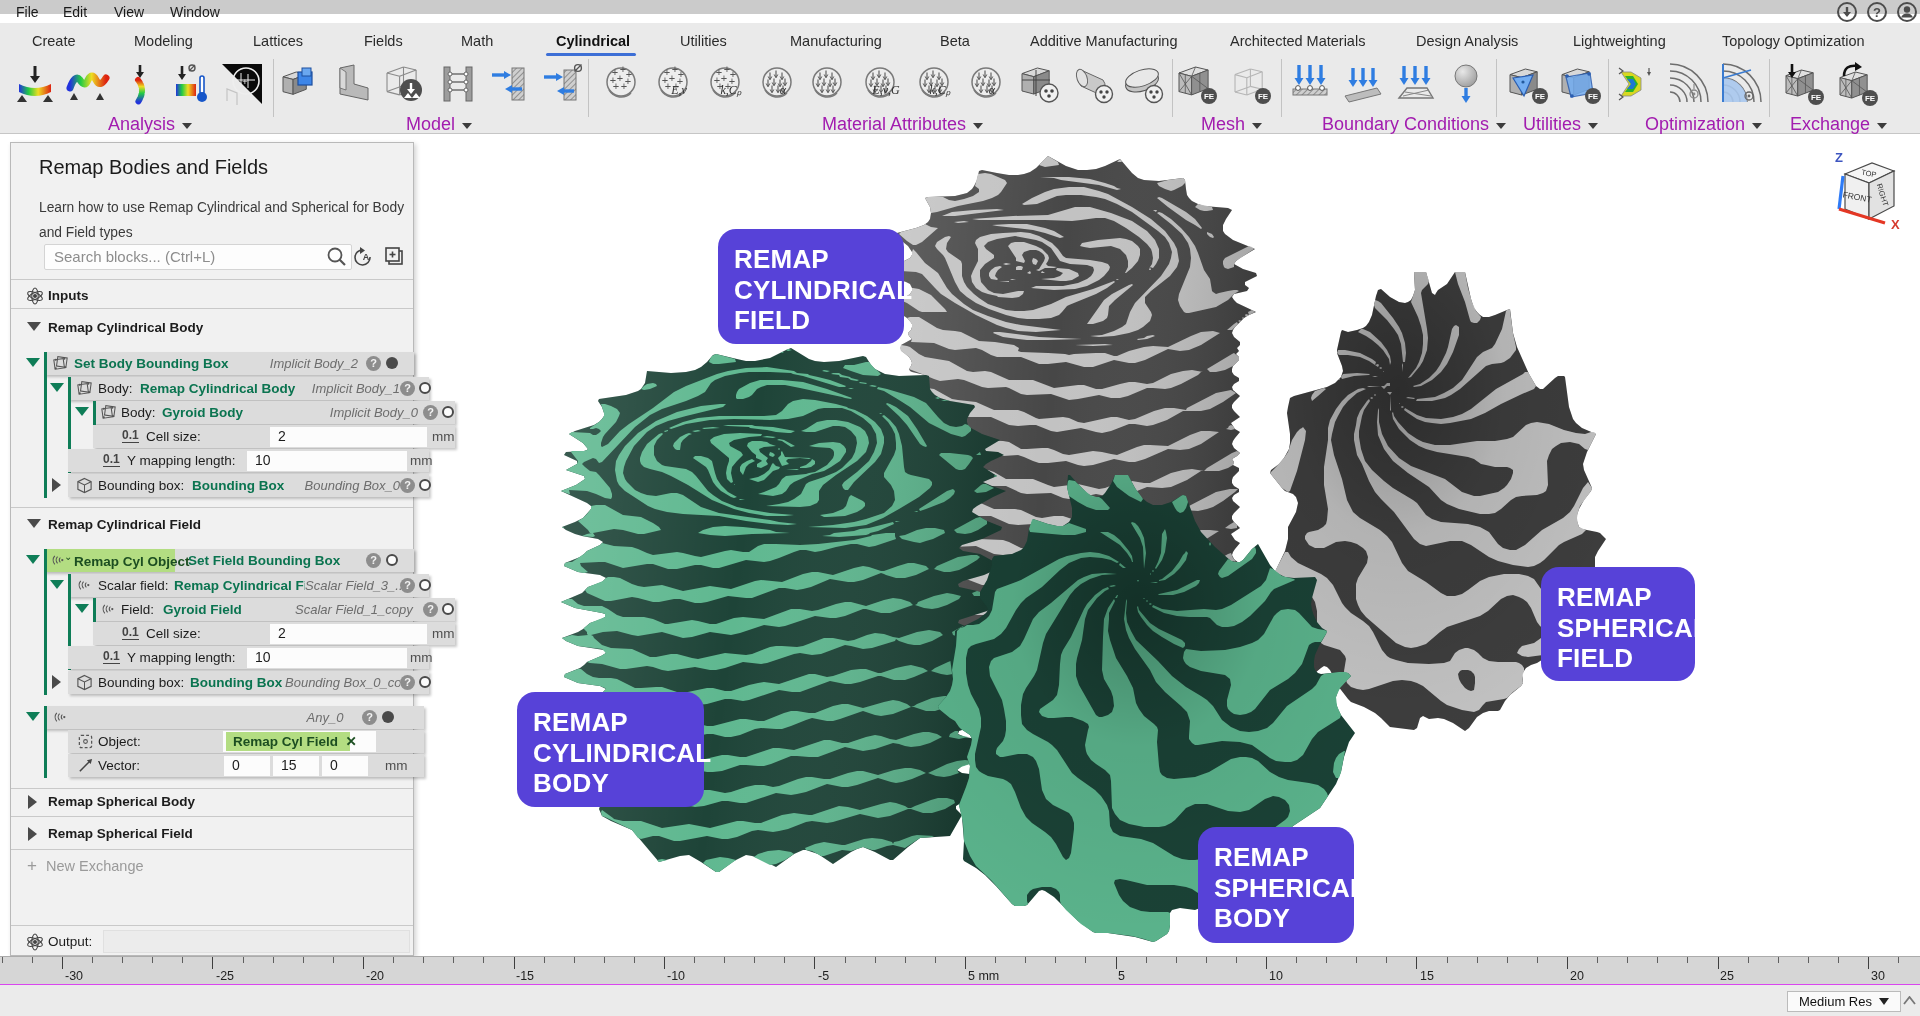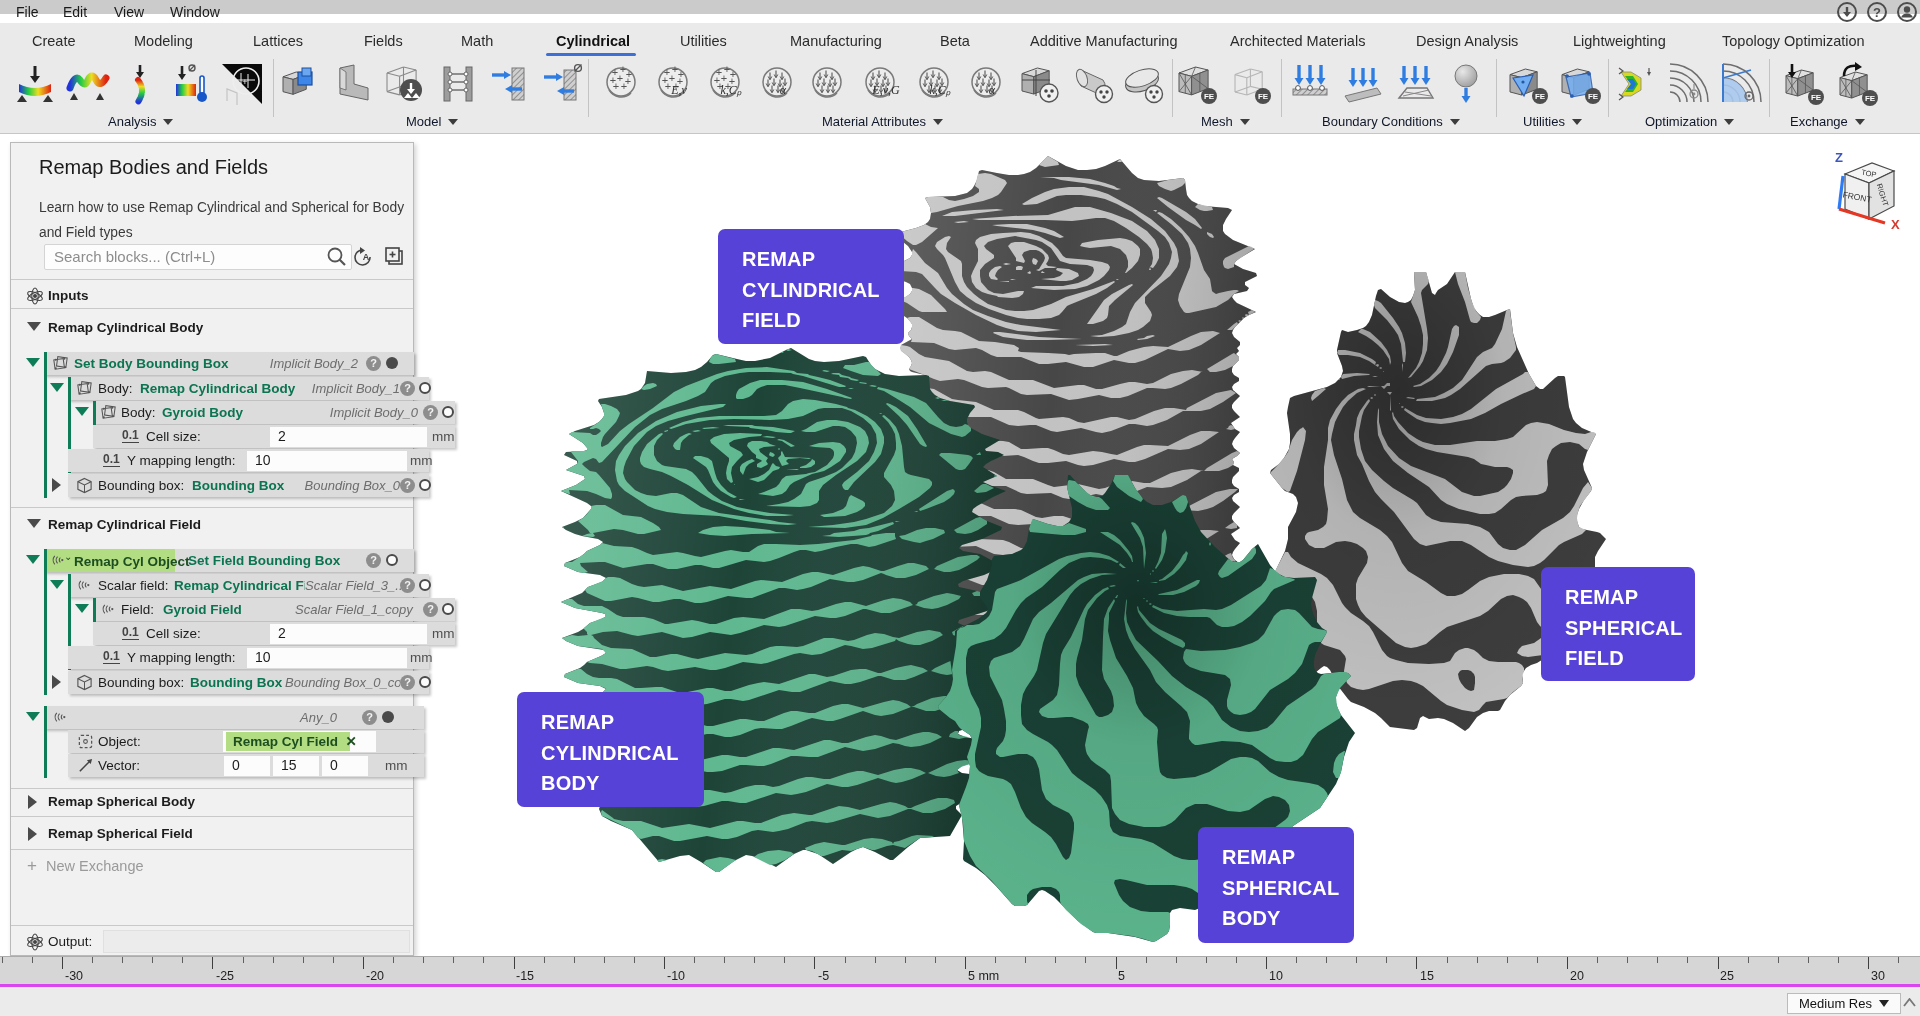--- a/index.html
+++ b/index.html
@@ -3,25 +3,25 @@
 *{margin:0;padding:0;box-sizing:border-box}
 html,body{width:1920px;height:1016px;overflow:hidden;font-family:"Liberation Sans",sans-serif;background:#fff}
 #app{position:relative;width:1920px;height:1016px}
 .abs{position:absolute}
 #menubar{position:absolute;left:0;top:0;width:1920px;height:14px;background:#cbcbcb}
 #menubar span{position:absolute;top:4px;font-size:14px;color:#1a1a1a}
 #ribbon{position:absolute;left:0;top:23px;width:1920px;height:111px;background:#eaeaea;border-bottom:1px solid #c6c6c6}
 .tab{position:absolute;top:10px;font-size:14.5px;color:#2b2b2b;white-space:nowrap}
 .tab.sel{font-weight:bold;color:#111}
 #tabline{position:absolute;top:30px;height:3px;background:#3d6fd6;border-radius:2px}
-.glabel{position:absolute;top:91px;font-size:13px;color:#0f172a;white-space:nowrap}
+.glabel{position:absolute;top:91px;font-size:18px;color:#a21caf;white-space:nowrap}
 .dna{display:inline-block;width:0;height:0;border-left:5px solid transparent;border-right:5px solid transparent;border-top:6px solid #3c3c3c;margin-left:7px;margin-bottom:1px}
 .vsep{position:absolute;top:36px;height:58px;width:1px;background:#c3c3c3}
 #viewport{position:absolute;left:0;top:134px;width:1920px;height:822px;background:#fff}
-.plabel{position:absolute;background:#5742d8;border-radius:7px;color:#fff;font-weight:bold;font-size:20px;line-height:30.5px;padding:15px 0 0 24px;letter-spacing:0.2px}
+.plabel{position:absolute;background:#5742d8;border-radius:18px;color:#fff;font-weight:bold;font-size:26px;line-height:30.5px;padding:15px 0 0 16px;letter-spacing:0.2px}
 #panel{position:absolute;left:10px;top:142px;width:404px;height:814px;background:#f1f1f1;border:1px solid #b9b9b9;box-shadow:2px 2px 5px rgba(0,0,0,0.18)}
 .hsep{position:absolute;height:1px;background:#c9c9c9}
 .blk{position:absolute;background:#dcdcdc;box-shadow:1.5px 1.5px 2.5px rgba(0,0,0,0.22)}
 .gbar{position:absolute;width:3px;background:#0e7d57}
 .tri-g{position:absolute;width:0;height:0;border-left:7px solid transparent;border-right:7px solid transparent;border-top:9px solid #0e7d57}
 .tri-d{position:absolute;width:0;height:0;border-left:7px solid transparent;border-right:7px solid transparent;border-top:9px solid #4a4a4a}
 .tri-r{position:absolute;width:0;height:0;border-top:7px solid transparent;border-bottom:7px solid transparent;border-left:9px solid #4a4a4a}
 .gtxt{position:absolute;font-size:13.5px;color:#0b7450;font-weight:bold;white-space:nowrap}
 .ktxt{position:absolute;font-size:13.5px;color:#1c1c1c;white-space:nowrap}
 .btxt{position:absolute;font-size:13.5px;color:#1c1c1c;font-weight:bold;white-space:nowrap}
@@ -30,21 +30,21 @@
 .qm:after{content:"?";position:absolute;left:4.2px;top:1.2px;font-size:11px;font-weight:bold;color:#f2f2f2}
 .dotf{position:absolute;width:12px;height:12px;border-radius:50%;background:#4a4a4a}
 .doto{position:absolute;width:12px;height:12px;border-radius:50%;background:#fcfcfc;border:2px solid #4a4a4a}
 .inp{position:absolute;background:#fcfcfc;font-size:14px;color:#1c1c1c;white-space:nowrap}
 .mm{position:absolute;font-size:13.5px;color:#4f4f4f}
 .chip{position:absolute;background:#b3dd82;font-size:13.5px;color:#1c4e21;font-weight:bold;white-space:nowrap}
 #ruler{position:absolute;left:0;top:956px;width:1920px;height:28px;background:#d6d6d6;border-top:1px solid #ababab}
 .rtL{position:absolute;top:0;width:1px;height:12px;background:#3f3f3f}
 .rtS{position:absolute;top:0;width:1px;height:6px;background:#5f5f5f}
 .rnum{position:absolute;top:12px;font-size:12.5px;color:#1f1f1f}
-#statusbar{position:absolute;left:0;top:984px;width:1920px;height:32px;background:#ebebeb;border-top:3px solid #d946ef}
+#statusbar{position:absolute;left:0;top:984px;width:1920px;height:32px;background:#ebebeb;border-top:1px solid #d946ef}
 #medres{position:absolute;right:19px;top:6px;width:114px;height:21px;background:#fafafa;border:1px solid #bbb;font-size:13px;color:#111;padding:2px 0 0 11px}
 </style></head><body>
 <div id="app">
 <div id="viewport"></div>
 <svg width="1920" height="1016" viewBox="0 0 1920 1016" style="position:absolute;left:0;top:0;">
       <defs>
         <linearGradient id="gcylsh" x1="0" y1="0" x2="1" y2="0.15">
           <stop offset="0" stop-color="#fff" stop-opacity="0.13"></stop>
           <stop offset="0.45" stop-color="#fff" stop-opacity="0"></stop>
           <stop offset="1" stop-color="#000" stop-opacity="0.16"></stop>
@@ -777,21 +777,21 @@
     <div class="blk" style="left:44px;top:706px;width:380px;height:23px"></div>
     <div class="tri-g" style="left:26px;top:712px"></div>
     <div class="gbar" style="left:44px;top:706px;height:72px"></div>
     <svg class="abs" style="left:52px;top:709px" width="17" height="17" viewBox="0 0 18 18">
 <path d="M5 13 A 7 7 0 0 1 5 4" fill="none" stroke="#555" stroke-width="1.2"></path>
 <path d="M8 12 A 5 5 0 0 1 8 5" fill="none" stroke="#555" stroke-width="1.2"></path>
 <path d="M11 11 A 3.2 3.2 0 0 1 11 6" fill="none" stroke="#555" stroke-width="1.2"></path>
 <circle cx="13" cy="8.5" r="1.2" fill="#555"></circle>
 </svg>
     <div class="gtxt" style="left:74px;top:730px">Translate Object</div>
-    <div class="itxt" style="left:300px;top:710px;width:50px;text-align:left">Any_0</div>
+    <div class="itxt" style="left:300px;top:710px;width:50px;text-align:center">Any_0</div>
     <div class="qm" style="left:362px;top:710px"></div>
     <div class="dotf" style="left:382px;top:711px"></div>
     <div class="blk" style="left:68px;top:730px;width:356px;height:23px"></div>
     <svg class="abs" style="left:77px;top:733px" width="17" height="17" viewBox="0 0 18 18">
 <rect x="2.5" y="2.5" width="13" height="13" fill="none" stroke="#555" stroke-width="1.3" stroke-dasharray="3 2.2" rx="2"></rect>
 <circle cx="9" cy="9" r="2" fill="none" stroke="#555" stroke-width="1.1"></circle>
 </svg>
     <div class="ktxt" style="left:98px;top:734px">Object:</div>
     <div class="inp" style="left:223px;top:731px;width:153px;height:21px"></div>
     <div class="chip" style="left:226px;top:732px;width:124px;height:19px;padding:1px 0 0 7px">Remap Cyl Field &nbsp;✕</div>

